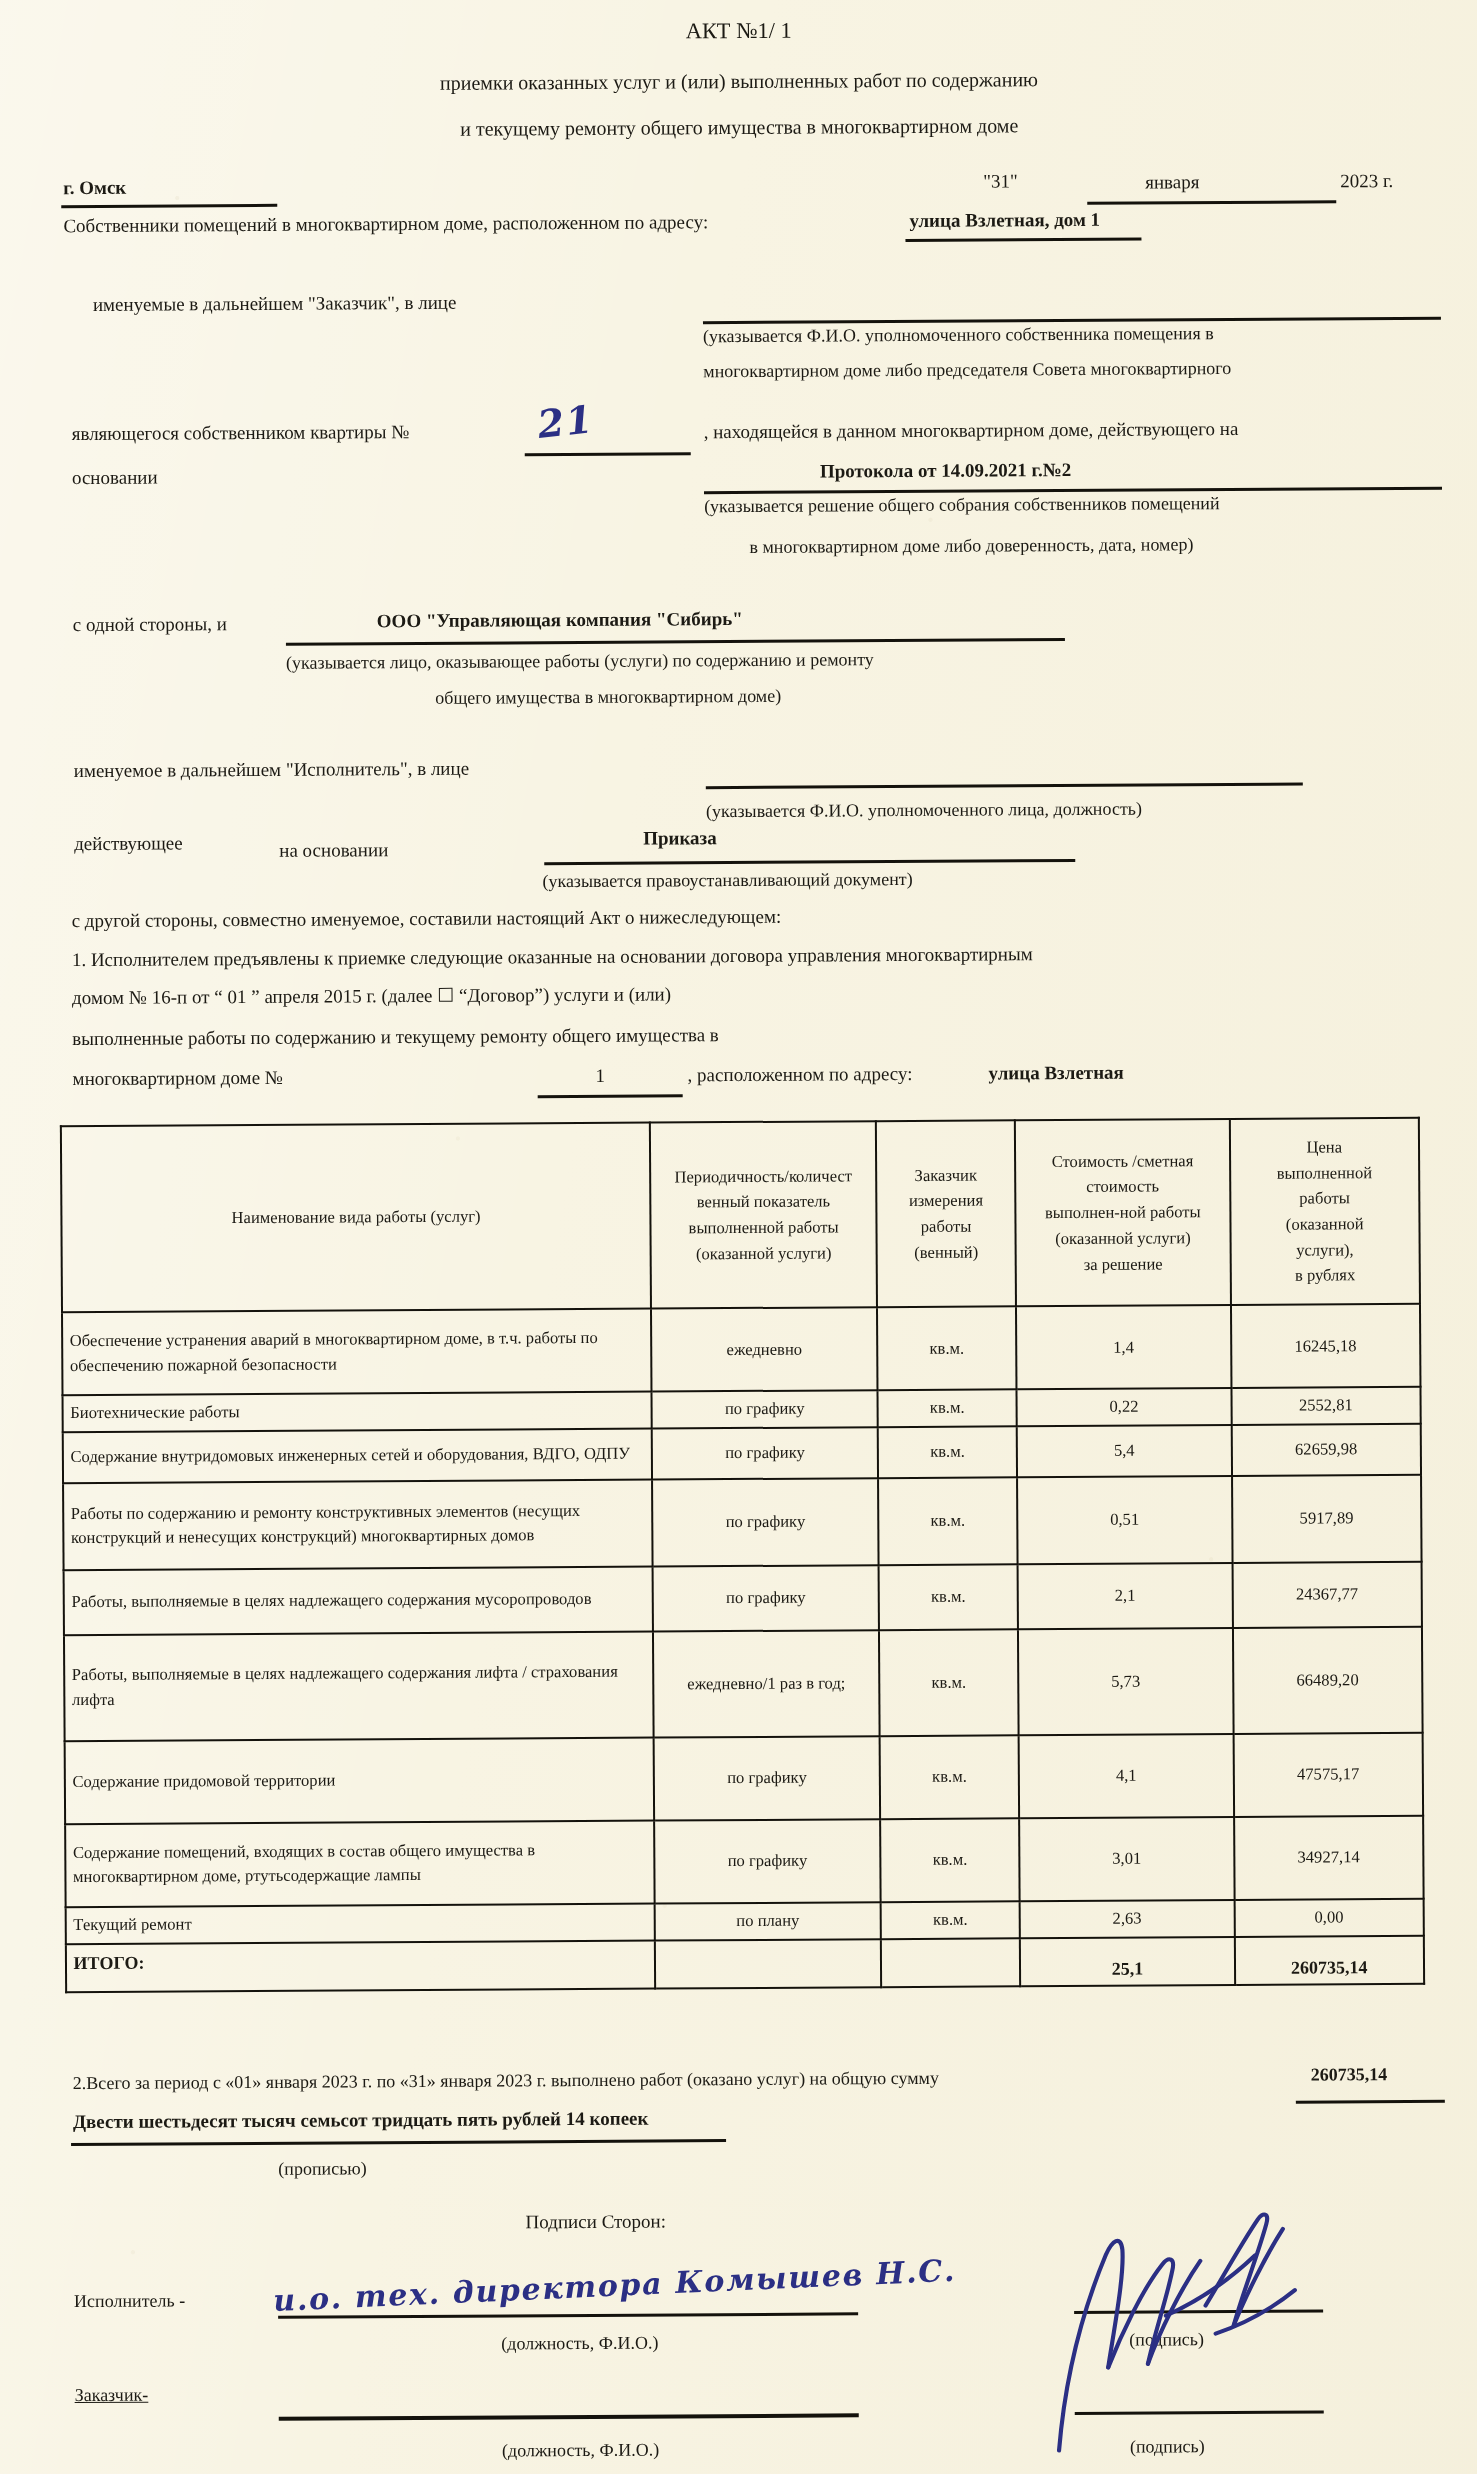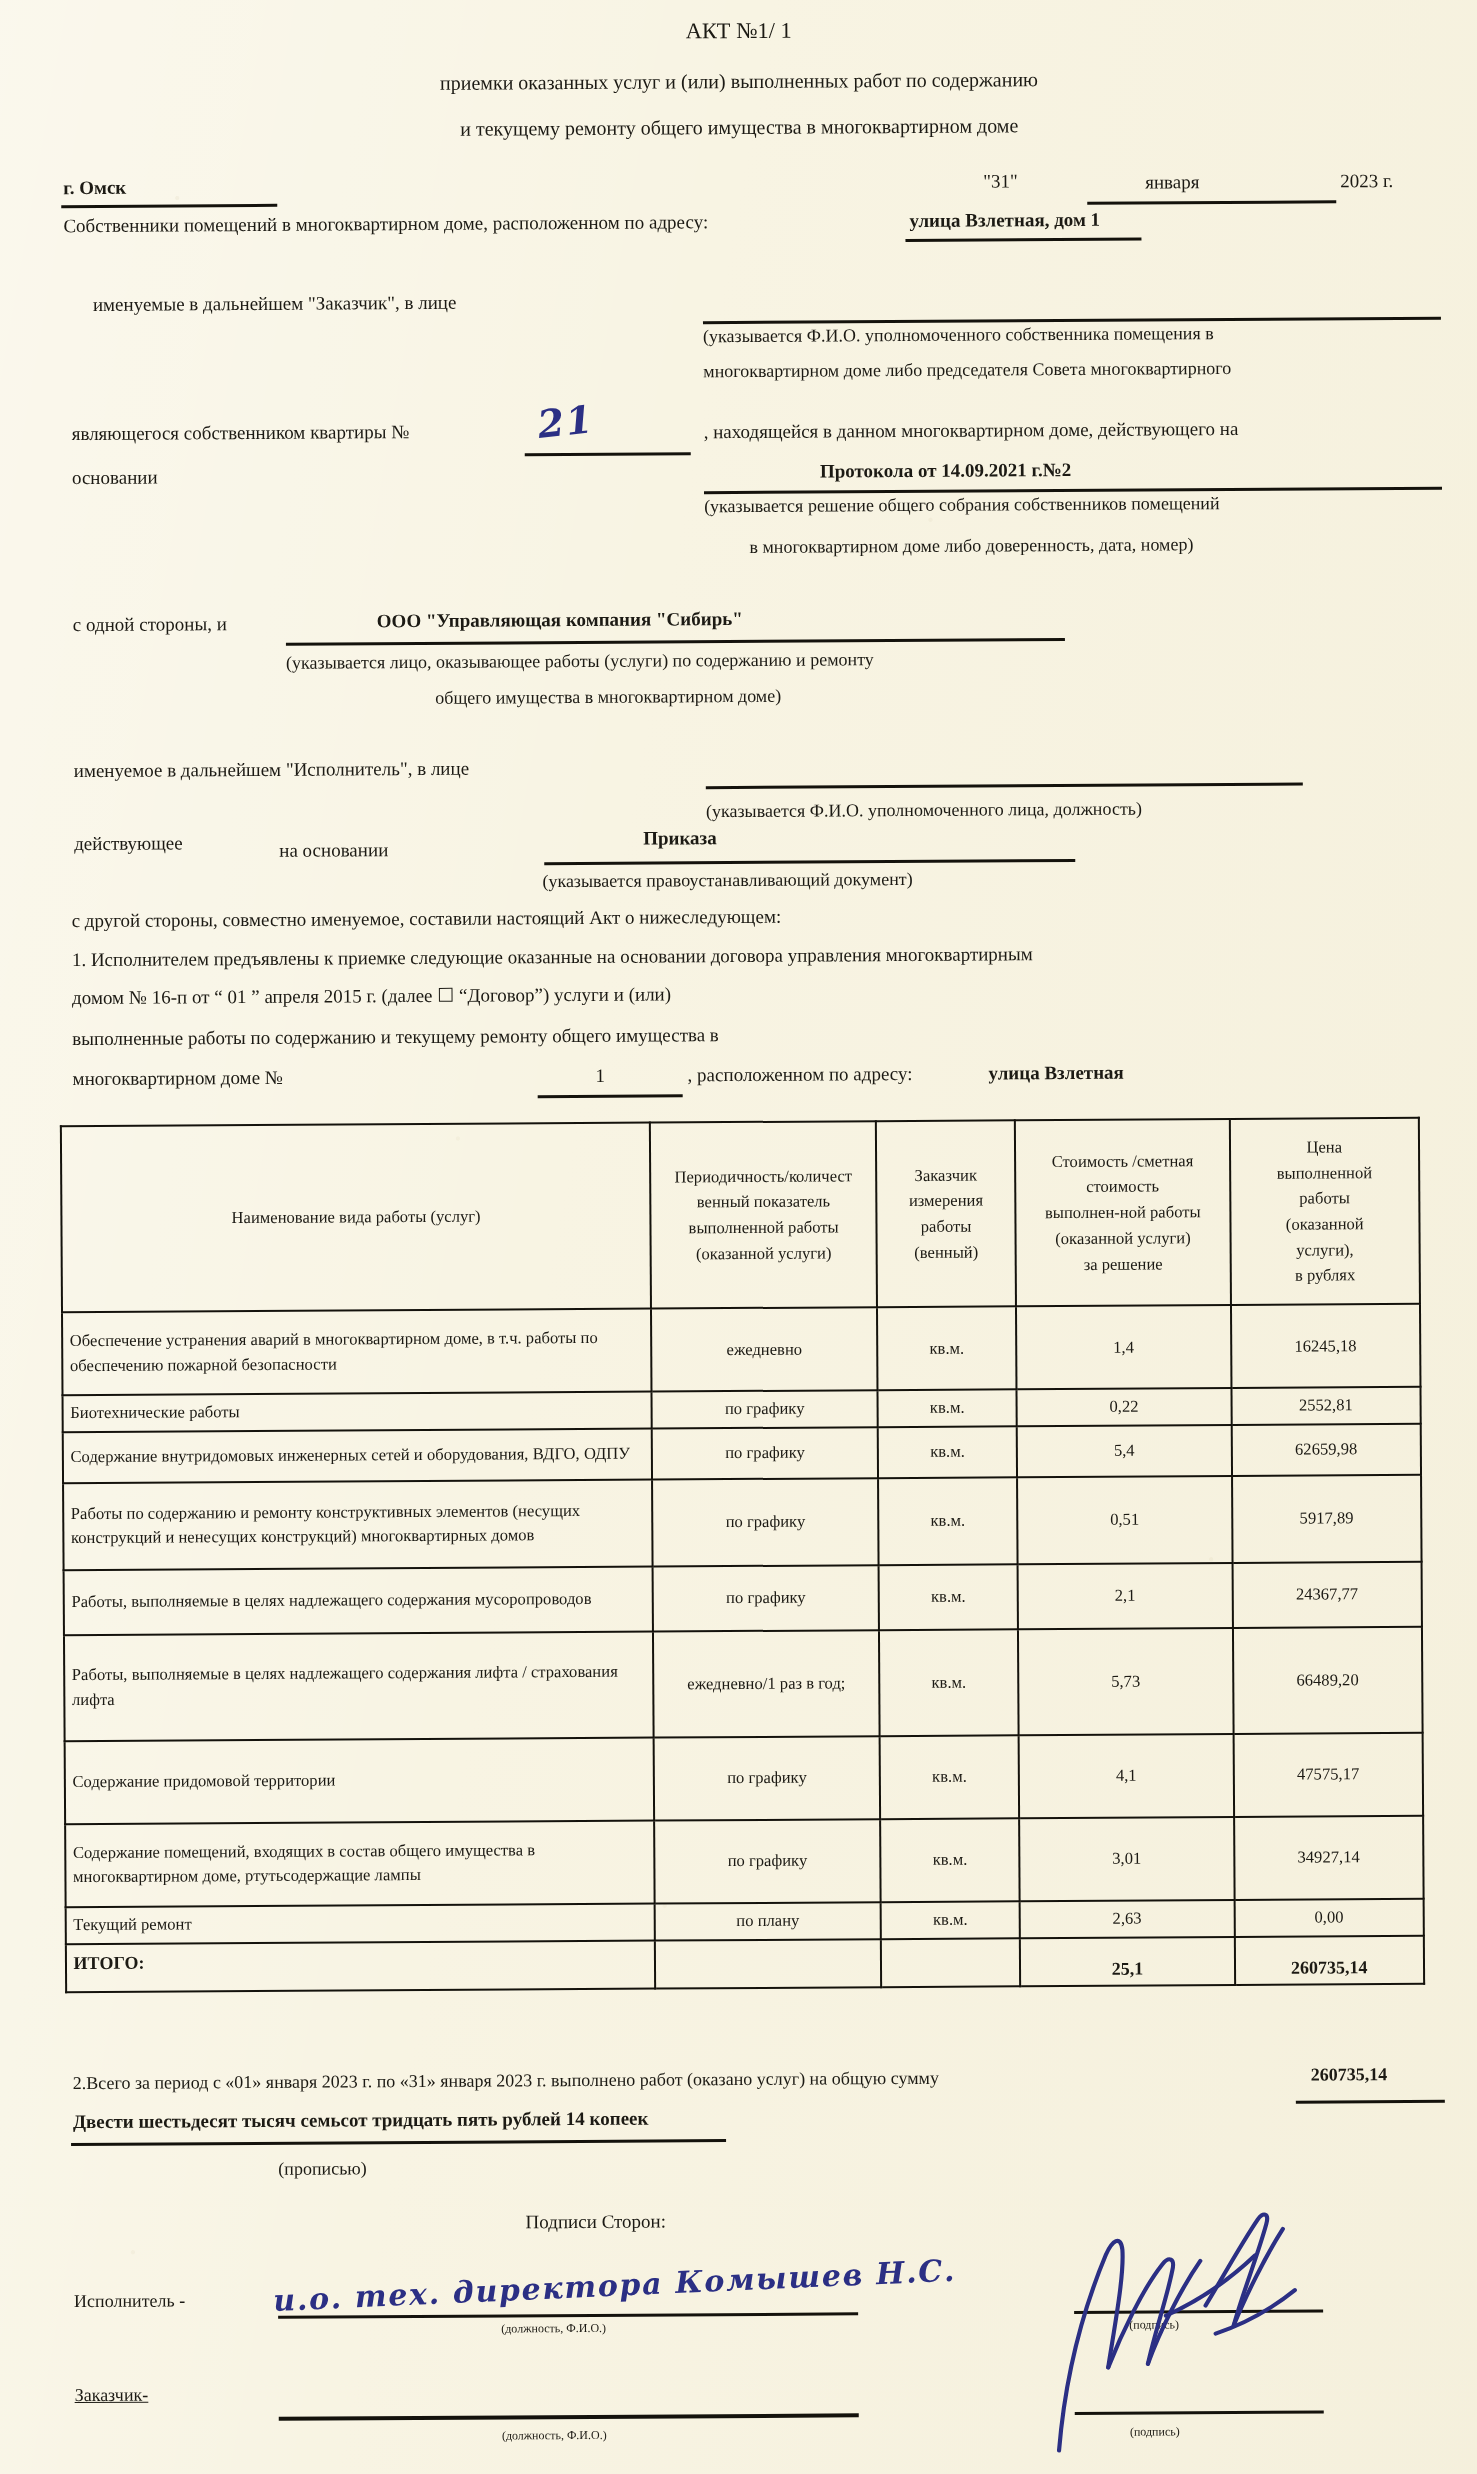--- a/index.html
+++ b/index.html
@@ -29,21 +29,21 @@
   .skew{transform:rotate(-0.35deg); transform-origin:50% 0;}
 
   .abs{position:absolute;}
   .b{font-weight:bold;}
   .ul-line{position:absolute; background:#14120c;}
 
   .t-title{font-size:22.4px;}
   .t-sub{font-size:20px;}
   .t-body{font-size:19px;}
   .t-small{font-size:18px;}
-  .t-tiny{font-size:12px;}
+  .t-tiny{font-size:18px;margin-top:12px;}
 
   
   .tbl{
     position:absolute; left:53px; top:1121px; width:1360px;
     border-collapse:collapse;
     background:transparent;
     font-size:16.6px;
   }
   .tbl td,.tbl th{
     border:2.1px solid #14120c;

